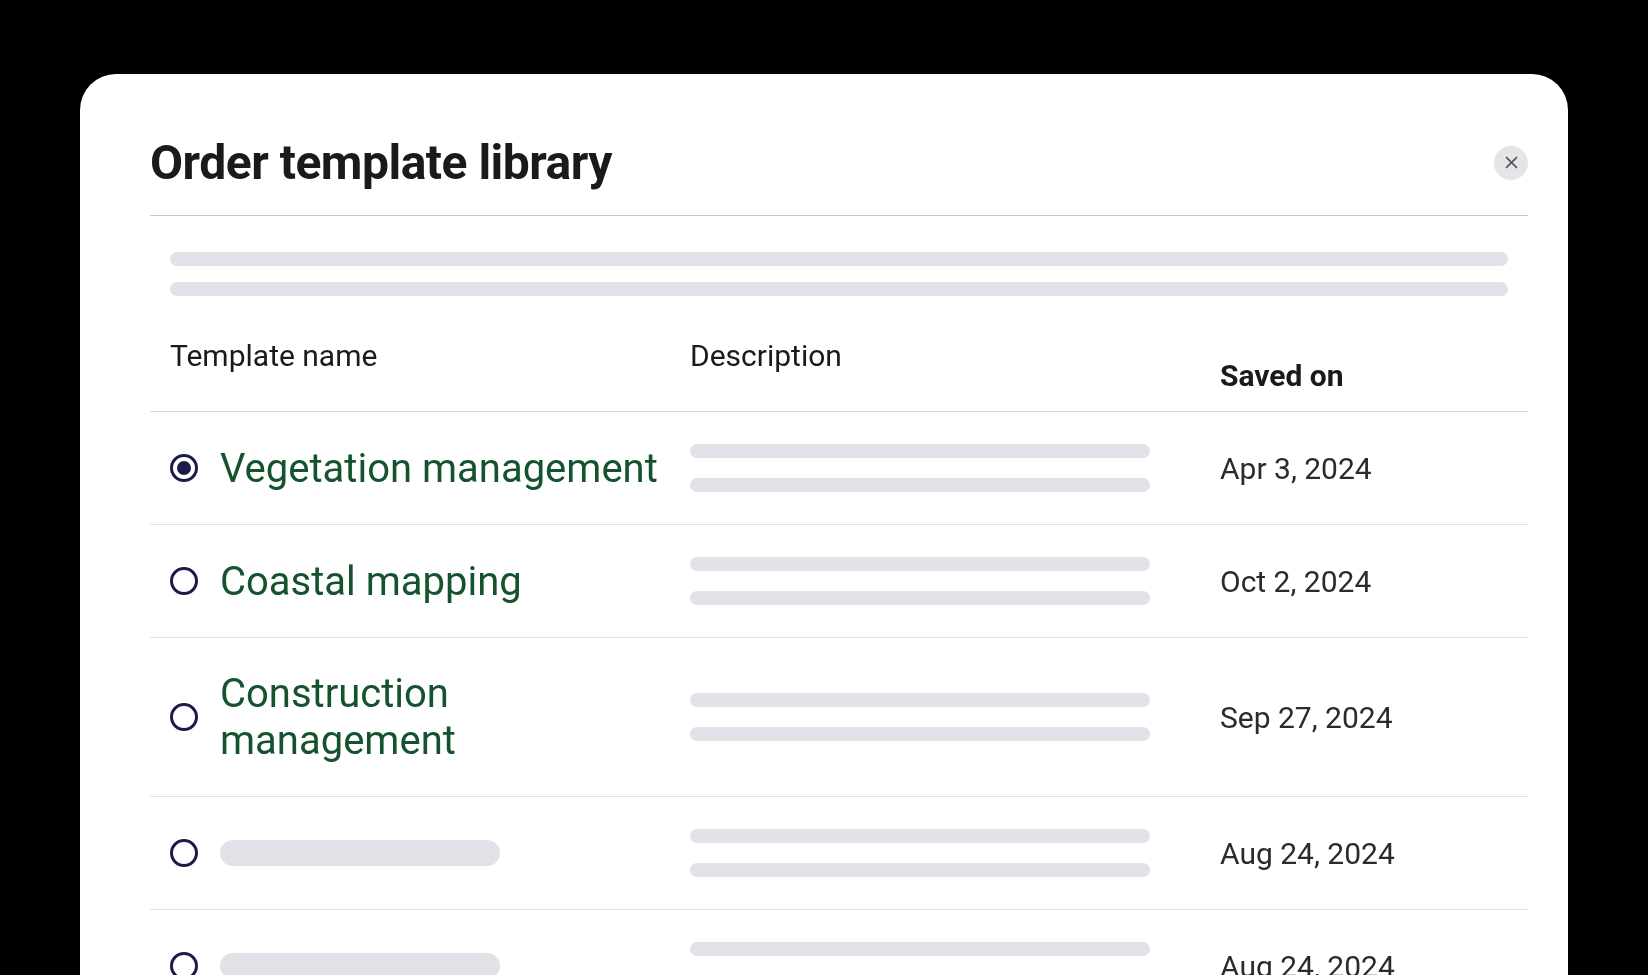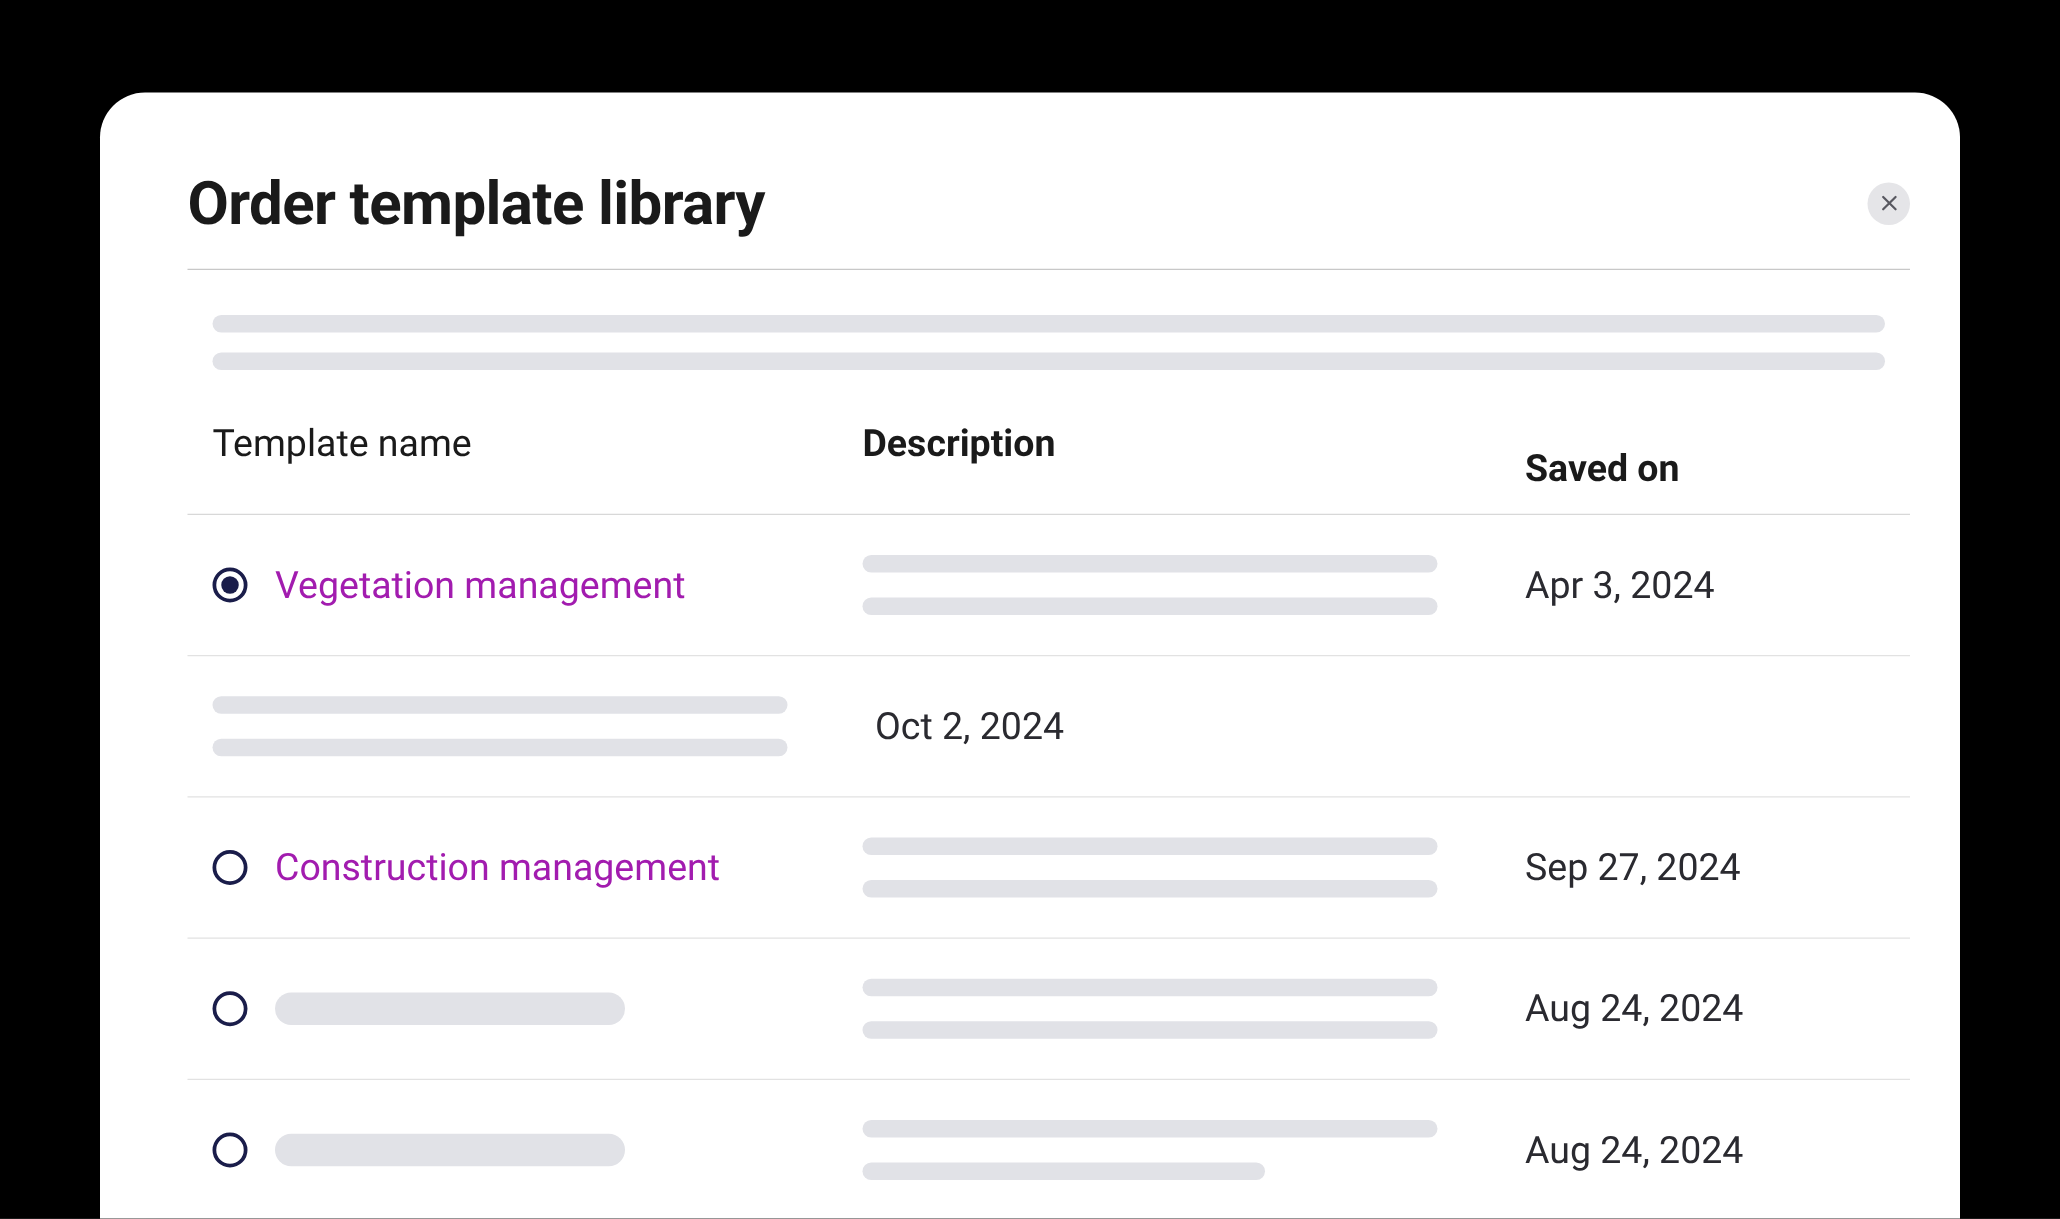--- a/index.html
+++ b/index.html
@@ -108,21 +108,21 @@
     .col-name {
       width: 520px;
       font-size: 30px;
       font-weight: 400;
       color: #1a1a1a;
     }
     
     .col-desc {
       width: 530px;
       font-size: 30px;
-      font-weight: 700;
+      font-weight: 400;
       color: #1a1a1a;
     }
     
     .col-saved {
       flex: 1;
       font-size: 30px;
       font-weight: 700;
       color: #1a1a1a;
       margin-top: 20px;
     }
@@ -155,23 +155,23 @@
     
     .radio.selected::after {
       content: '';
       width: 14px;
       height: 14px;
       background: #1a1d4a;
       border-radius: 50%;
     }
     
     .template-name {
-      font-size: 30px;
-      font-weight: 400;
-      color: #a21caf;
+      font-size: 40px;
+      font-weight: 400;
+      color: #14532d;
     }
     
     .name-placeholder {
       width: 280px;
       height: 26px;
       background: #e1e2e7;
       border-radius: 13px;
     }
     
     .cell-desc {
@@ -230,20 +230,24 @@
       <span class="template-name">Vegetation management</span>
     </div>
     <div class="cell-desc">
       <div class="desc-line"></div>
       <div class="desc-line"></div>
     </div>
     <div class="cell-saved">Apr 3, 2024</div>
   </div>
 
   <div class="table-row">
+    <div class="cell-name">
+      <div class="radio"></div>
+      <span class="template-name">Coastal mapping</span>
+    </div>
     <div class="cell-desc">
       <div class="desc-line"></div>
       <div class="desc-line"></div>
     </div>
     <div class="cell-saved">Oct 2, 2024</div>
   </div>
 
   <div class="table-row">
     <div class="cell-name">
       <div class="radio"></div>

